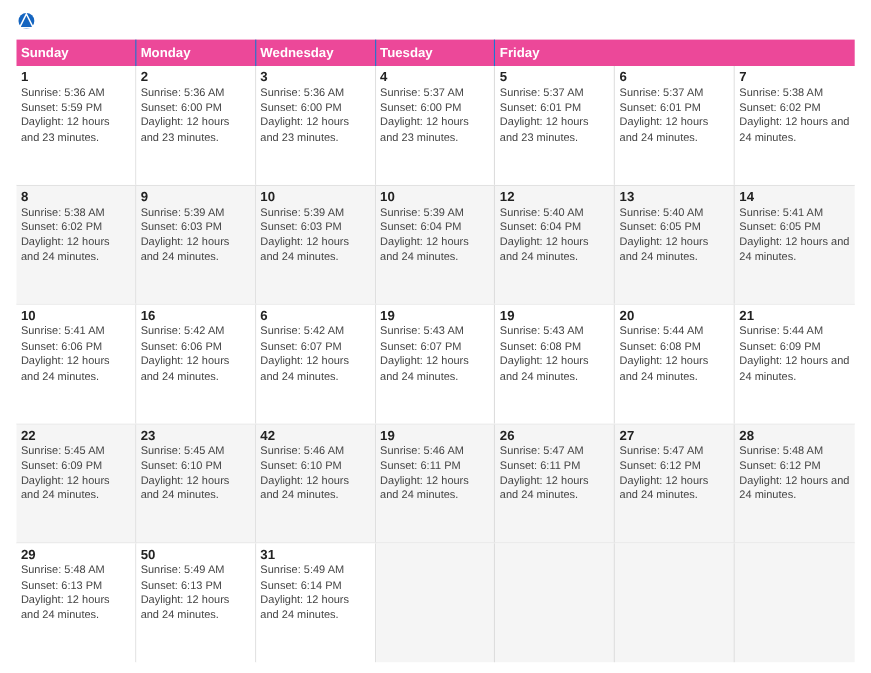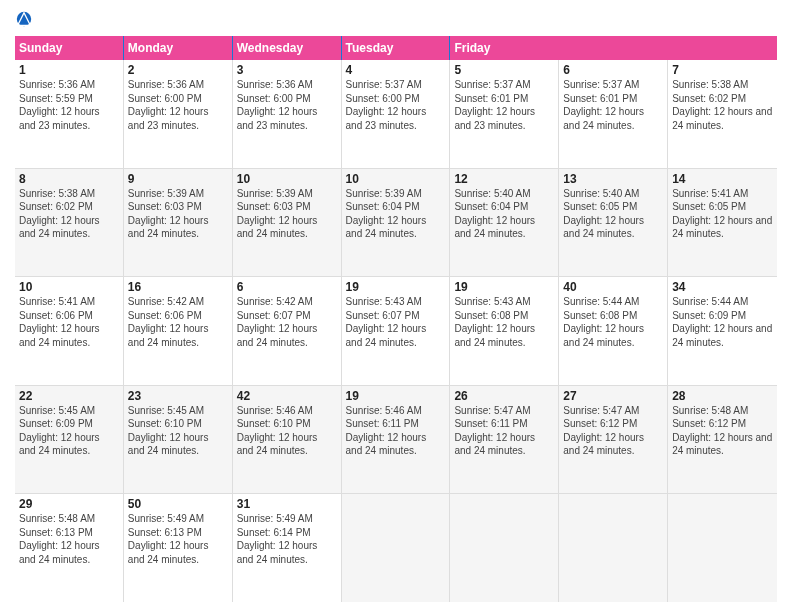--- a/index.html
+++ b/index.html
@@ -264,27 +264,27 @@
 Sunset: 6:07 PM
 Daylight: 12 hours and 24 minutes.</div>
           </div>
           <div class="cal-cell">
             <div class="day-num">19</div>
             <div class="day-info" style="white-space: pre-line;">Sunrise: 5:43 AM
 Sunset: 6:08 PM
 Daylight: 12 hours and 24 minutes.</div>
           </div>
           <div class="cal-cell">
-            <div class="day-num">40</div>
+            <div class="day-num">20</div>
             <div class="day-info" style="white-space: pre-line;">Sunrise: 5:44 AM
 Sunset: 6:08 PM
 Daylight: 12 hours and 24 minutes.</div>
           </div>
           <div class="cal-cell">
-            <div class="day-num">34</div>
+            <div class="day-num">21</div>
             <div class="day-info" style="white-space: pre-line;">Sunrise: 5:44 AM
 Sunset: 6:09 PM
 Daylight: 12 hours and 24 minutes.</div>
           </div>
         </div>
         <div class="cal-week">
           <div class="cal-cell">
             <div class="day-num">22</div>
             <div class="day-info" style="white-space: pre-line;">Sunrise: 5:45 AM
 Sunset: 6:09 PM

